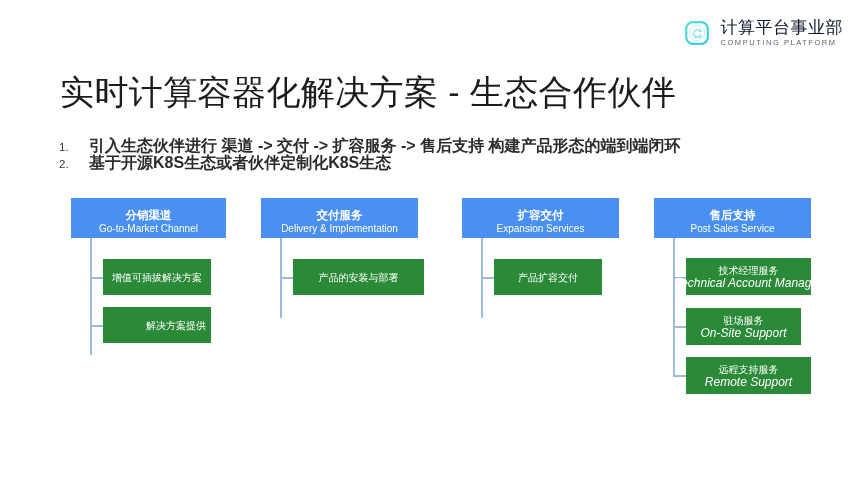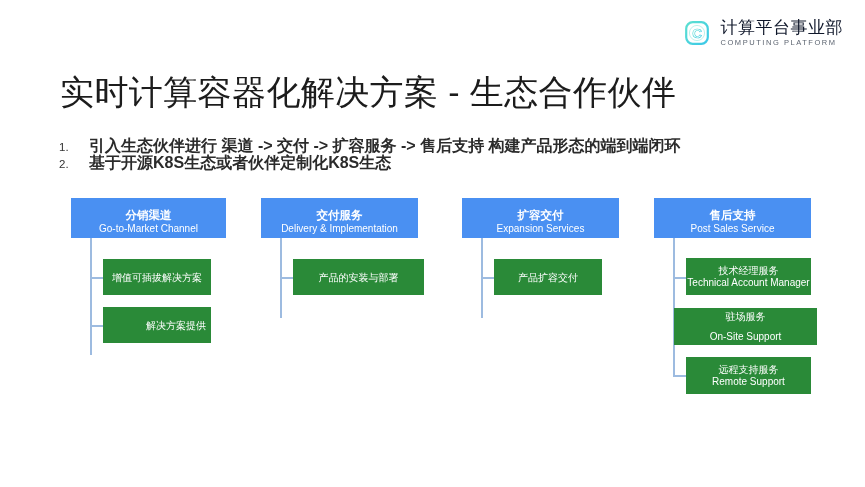--- a/index.html
+++ b/index.html
@@ -144,24 +144,25 @@
     padding: 2px 5px;
     text-align: center;
   }
   .child-cn {
     font-size: 10px;
     line-height: 13px;
     color: #ffffff;
     white-space: nowrap;
   }
   .child-en {
-    font-size: 10px;
+    font-size: 12px;
     line-height: 12px;
     color: #ffffff;
     white-space: nowrap;
+    font-style: italic;
   }
 
   .trunk {
     position: absolute;
     width: 1.5px;
     background: #9dbbe0;
   }
   .branch {
     position: absolute;
     height: 1.5px;
@@ -271,21 +272,21 @@
     </div>
     <div class="trunk" style="left:19px; top:40px; height:138px;"></div>
 
     <div class="branch" style="left:19px; top:79px; width:13px;"></div>
     <div class="child-box" style="left:32px; top:60px; width:125px; height:37px;">
       <span class="child-cn">技术经理服务</span>
       <span class="child-en">Technical Account Manager</span>
     </div>
 
     <div class="branch" style="left:19px; top:128px; width:13px;"></div>
-    <div class="child-box" style="left:20px; top:110px; width:143px; height:37px;justify-content:space-between;">
+    <div class="child-box" style="left:32px; top:110px; width:115px; height:37px;">
       <span class="child-cn">驻场服务</span>
       <span class="child-en">On-Site Support</span>
     </div>
 
     <div class="branch" style="left:19px; top:177px; width:13px;"></div>
     <div class="child-box" style="left:32px; top:159px; width:125px; height:37px;">
       <span class="child-cn">远程支持服务</span>
       <span class="child-en">Remote  Support</span>
     </div>
   </div>

